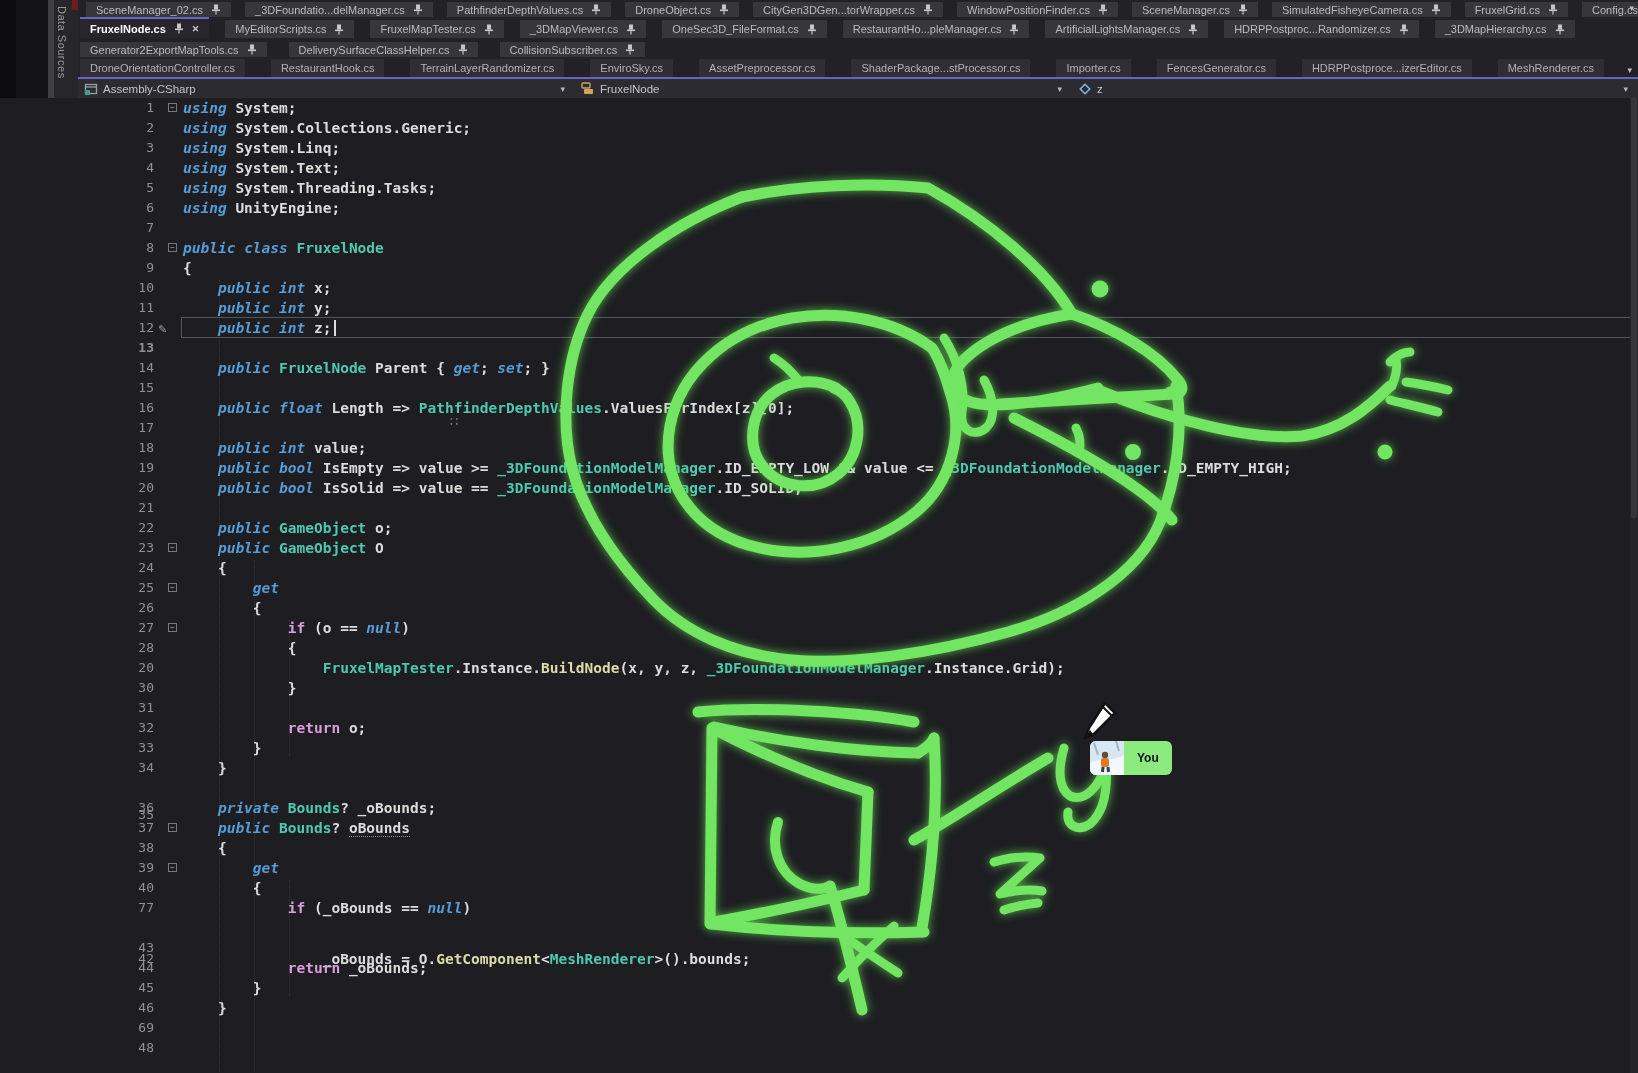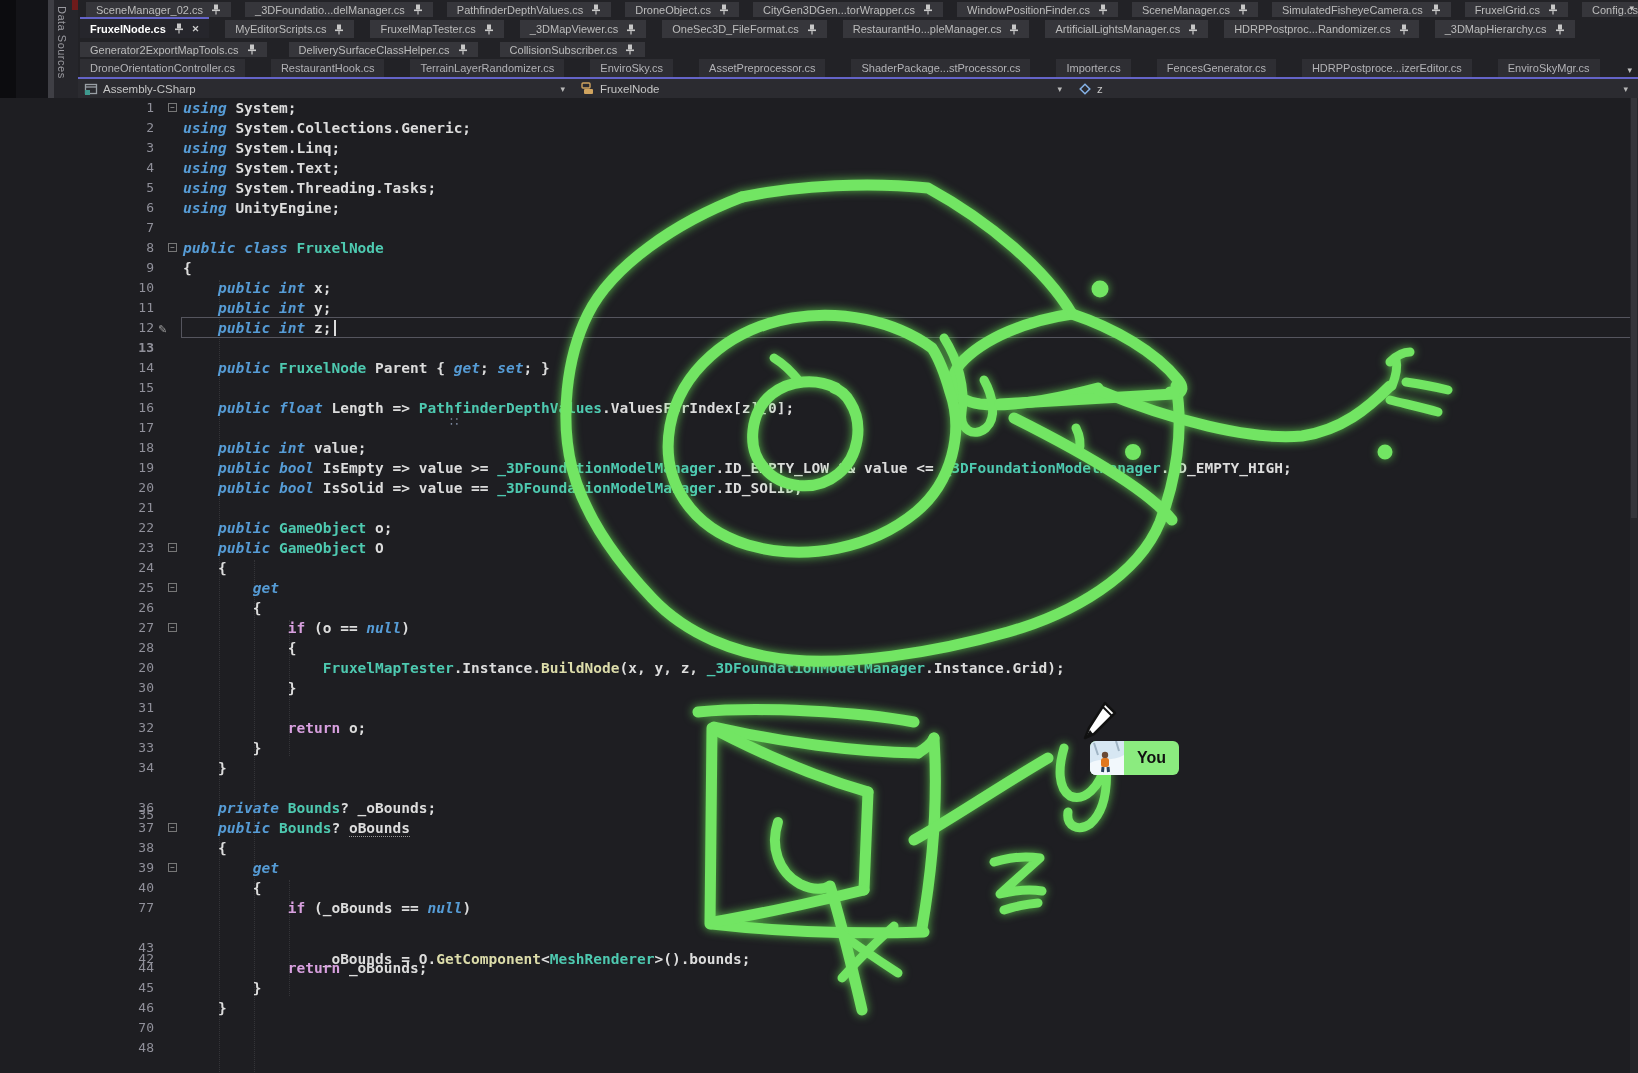--- a/index.html
+++ b/index.html
@@ -71,21 +71,21 @@
   
   .annotation-svg{position:absolute;left:0;top:0;pointer-events:none;
                   filter:drop-shadow(0 0 5px rgba(104,229,86,.75));}
   .annotation-svg path,.annotation-svg circle{stroke:var(--pen);}
   .annotation-svg circle{fill:var(--pen);}
 
   
   .you-badge{position:absolute;left:1090px;top:741px;height:34px;display:flex;
              align-items:center;background:var(--badge);border-radius:6px;overflow:hidden;}
   .you-avatar{width:34px;height:34px;flex:0 0 auto;}
-  .you-label{padding:0 13px;font-size:16px;font-weight:bold;color:#111;}
+  .you-label{padding:0 13px;font-size:12px;font-weight:bold;color:#111;}
   .pencil-cursor{position:absolute;left:1082px;top:700px;}
 </style>
 </head>
 <body>
 
 <div class="screen">
 
   <div class="left-rail">
     <div class="rail-dark"></div>
     <div class="rail-scroll"></div>
@@ -295,21 +295,21 @@
         <div class="tab">
           <span class="tab-label">Importer.cs</span>
         </div>
         <div class="tab">
           <span class="tab-label">FencesGenerator.cs</span>
         </div>
         <div class="tab">
           <span class="tab-label">HDRPPostproce...izerEditor.cs</span>
         </div>
         <div class="tab">
-          <span class="tab-label">EnviroSkyMgr.cs</span>
+          <span class="tab-label">MeshRenderer.cs</span>
         </div>
       </div>
     <div class="accent-line"></div>
 
     <span class="overflow-caret" style="right:4px;top:4px;">▾</span>
     <span class="overflow-caret" style="right:6px;top:66px;">▾</span>
 
     <div class="breadcrumb">
       <div class="crumb-seg seg-project">
         <svg class="crumb-icon" width="14" height="14" viewBox="0 0 14 14">
@@ -534,21 +534,21 @@
       </div>
       <div class="code-row" style="top: 978px;">
         <span class="ln">45</span>
         <span class="code-text"><span class="tk-p">        }</span></span>
       </div>
       <div class="code-row" style="top: 998px;">
         <span class="ln">46</span>
         <span class="code-text"><span class="tk-p">    }</span></span>
       </div>
       <div class="code-row" style="top: 1018px;">
-        <span class="ln">70</span>
+        <span class="ln">69</span>
         <span class="code-text"></span>
       </div>
       <div class="code-row" style="top: 1038px;">
         <span class="ln">48</span>
       </div>
     </div>
   <div class="current-line"></div>
   <div class="caret-bar"></div>
   <span class="dots-artifact">∷</span>
   <div class="scrollbar"></div>

